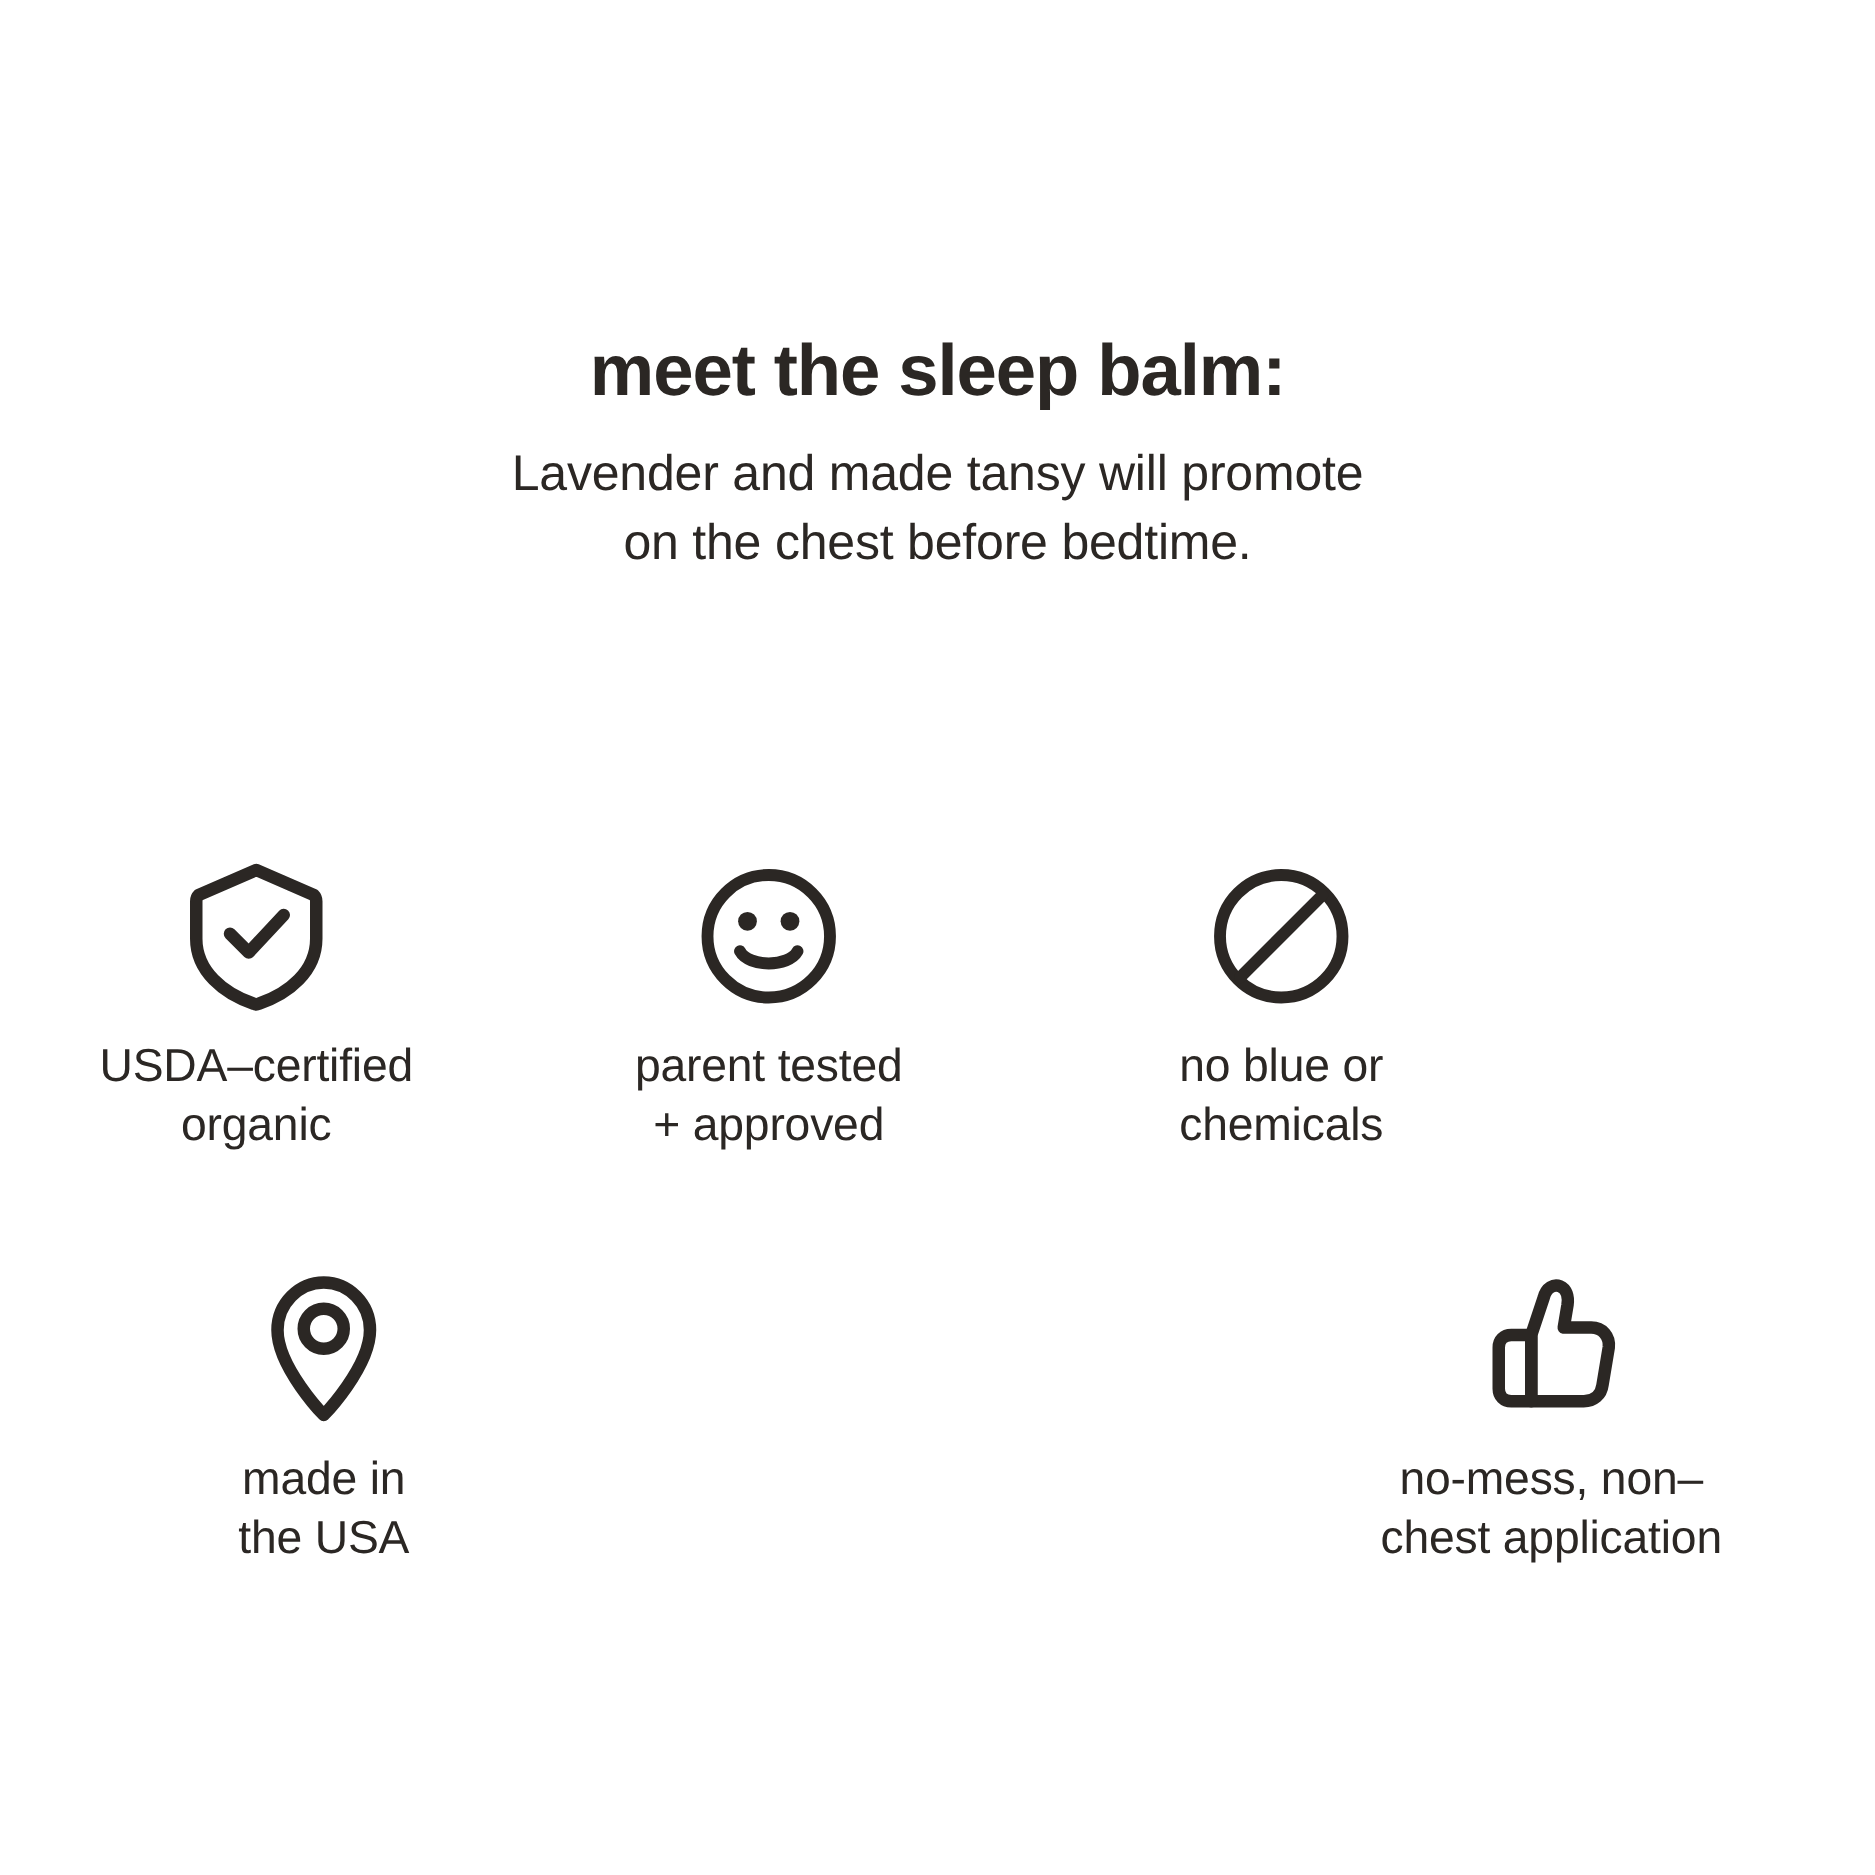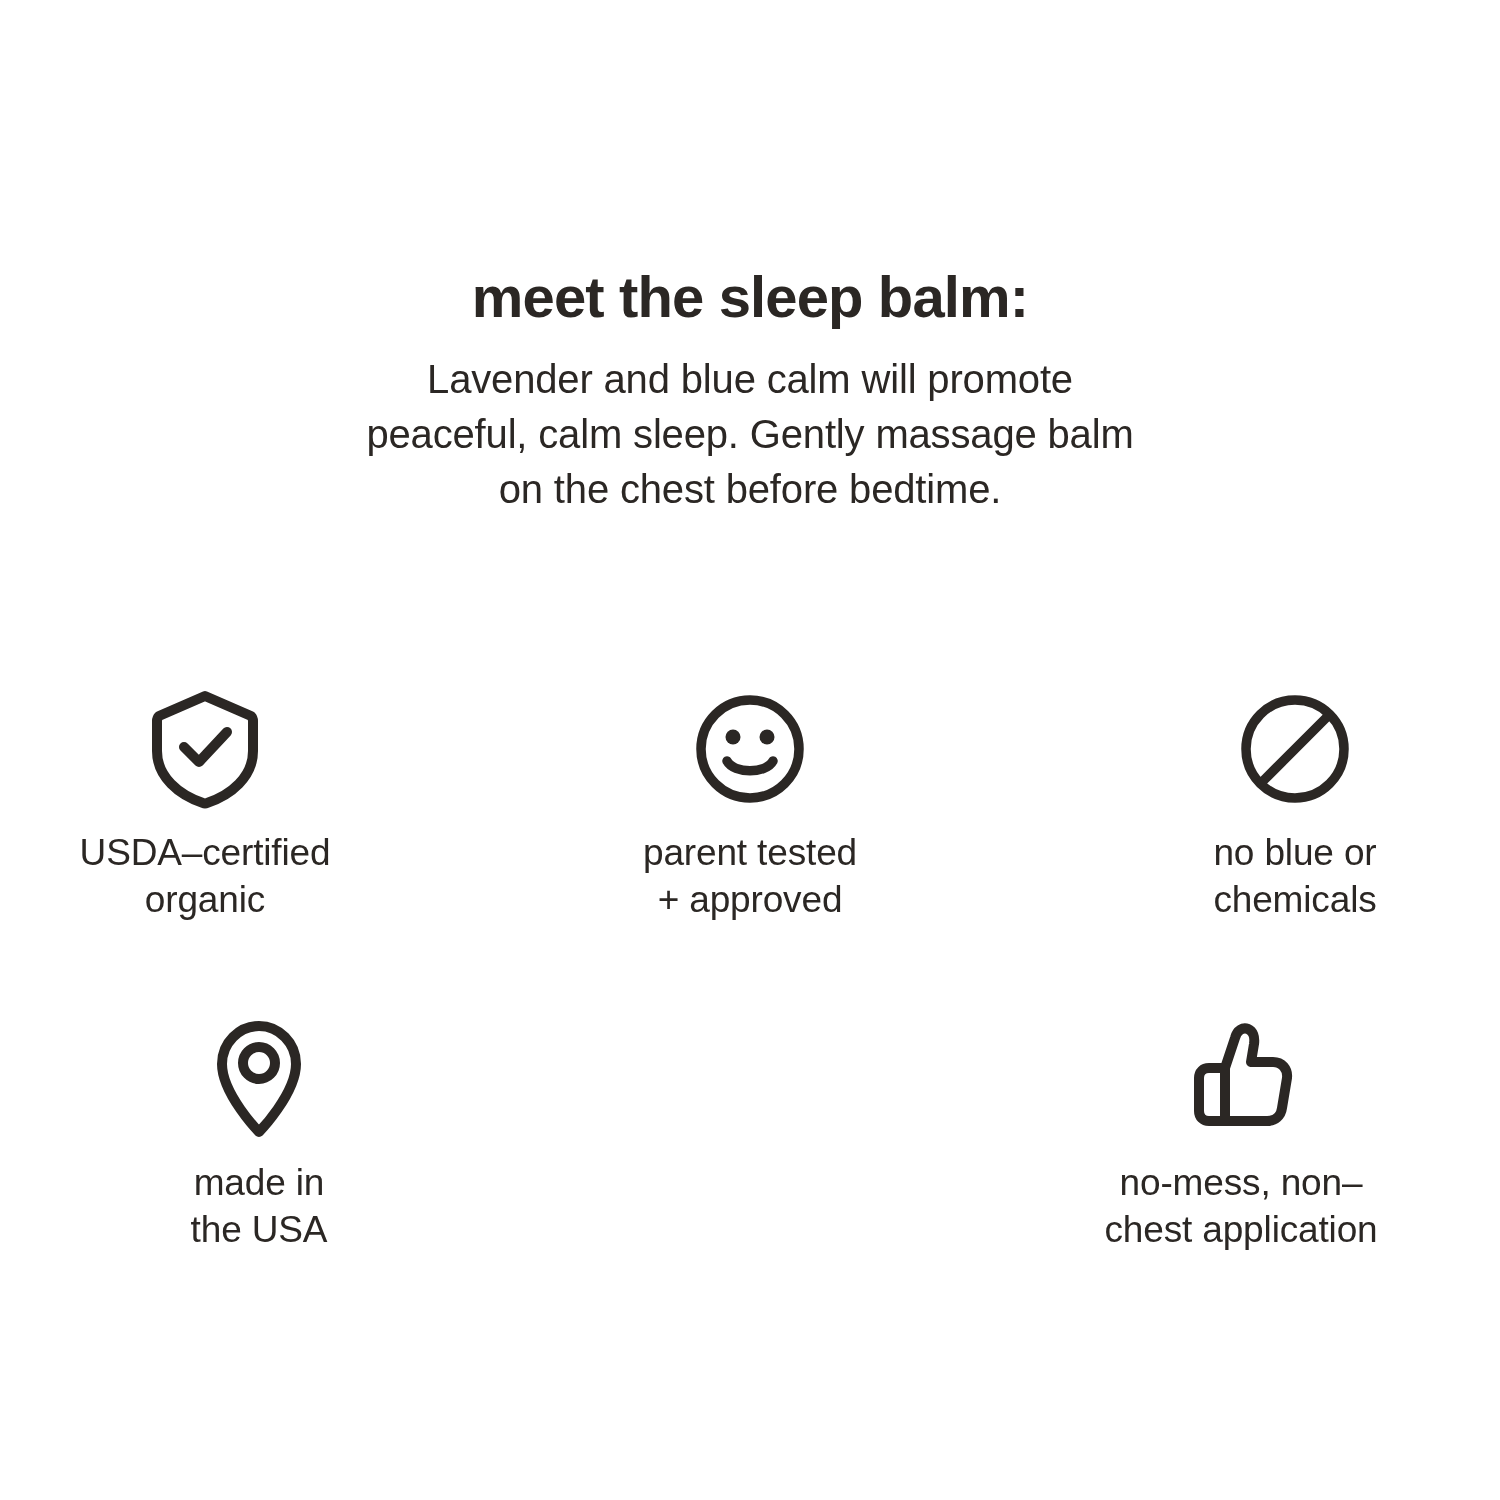--- a/index.html
+++ b/index.html
@@ -57,21 +57,21 @@
     white-space: nowrap;
   }
 
   
   .features-top {
     position: absolute;
     left: 0;
     top: 690px;
     width: 1500px;
     display: flex;
-    justify-content: space-between;
+    justify-content: flex-start;
     align-items: flex-start;
   }
   .features-bottom {
     position: absolute;
     left: 0;
     top: 1020px;
     width: 1500px;
     display: flex;
     justify-content: space-between;
     align-items: flex-start;
@@ -114,22 +114,21 @@
 </style>
 </head>
 <body>
 
 <div class="page">
 
   <div class="header">
     <h1 class="headline">meet the sleep balm:</h1>
 
     <p class="subcopy">
-      <span class="line">Lavender and blue calm will promote</span>
-      <span class="line">peaceful, calm sleep. Gently massage balm</span>
+      <span class="line">Lavender and made tansy will promote</span>
       <span class="line">on the chest before bedtime.</span>
     </p>
   </div>
 
   <div class="features-top">
 
     <div class="feature">
       <div class="feature-icon">
         <svg width="112" height="120" viewBox="0 0 112 120" fill="none" stroke="#2b2724" stroke-width="10" stroke-linecap="round" stroke-linejoin="round">
           <path d="M56 7 L102 27 C103 28 104 30 104 32 L104 62 C104 88 82 106 58 114 C57 114.5 55 114.5 54 114 C30 106 8 88 8 62 L8 32 C8 30 9 28 10 27 Z"></path>

